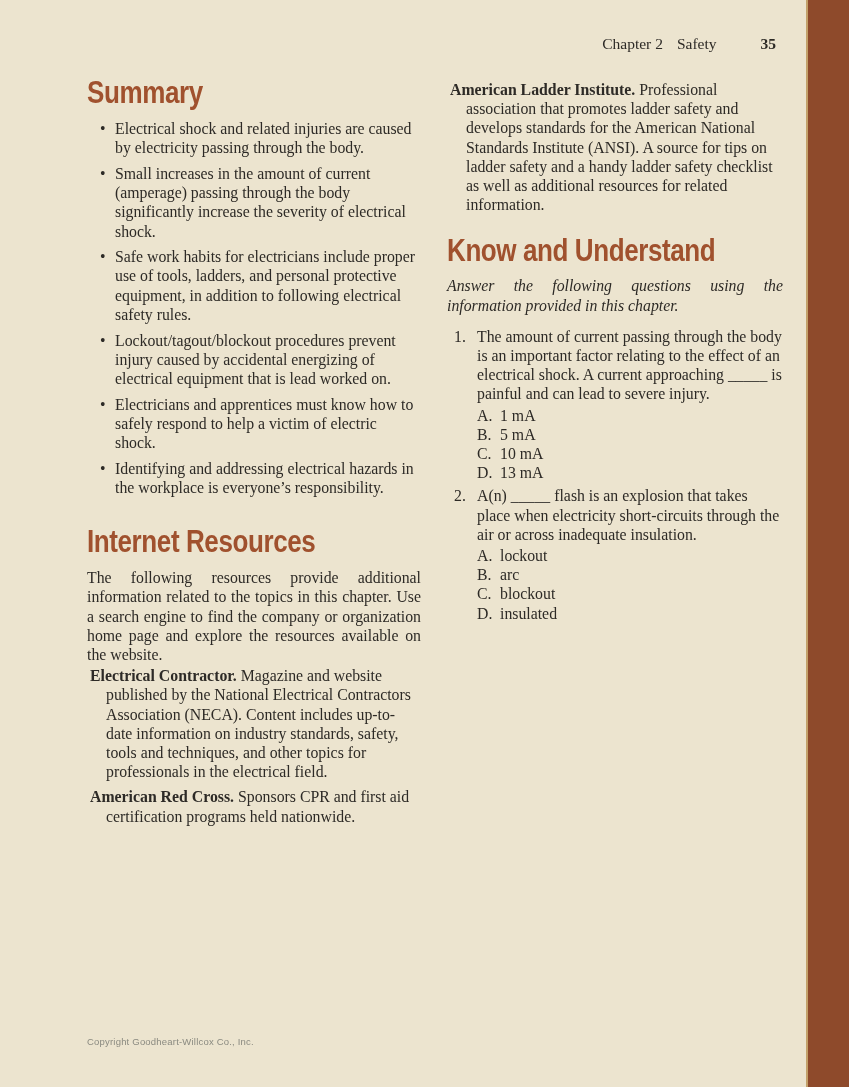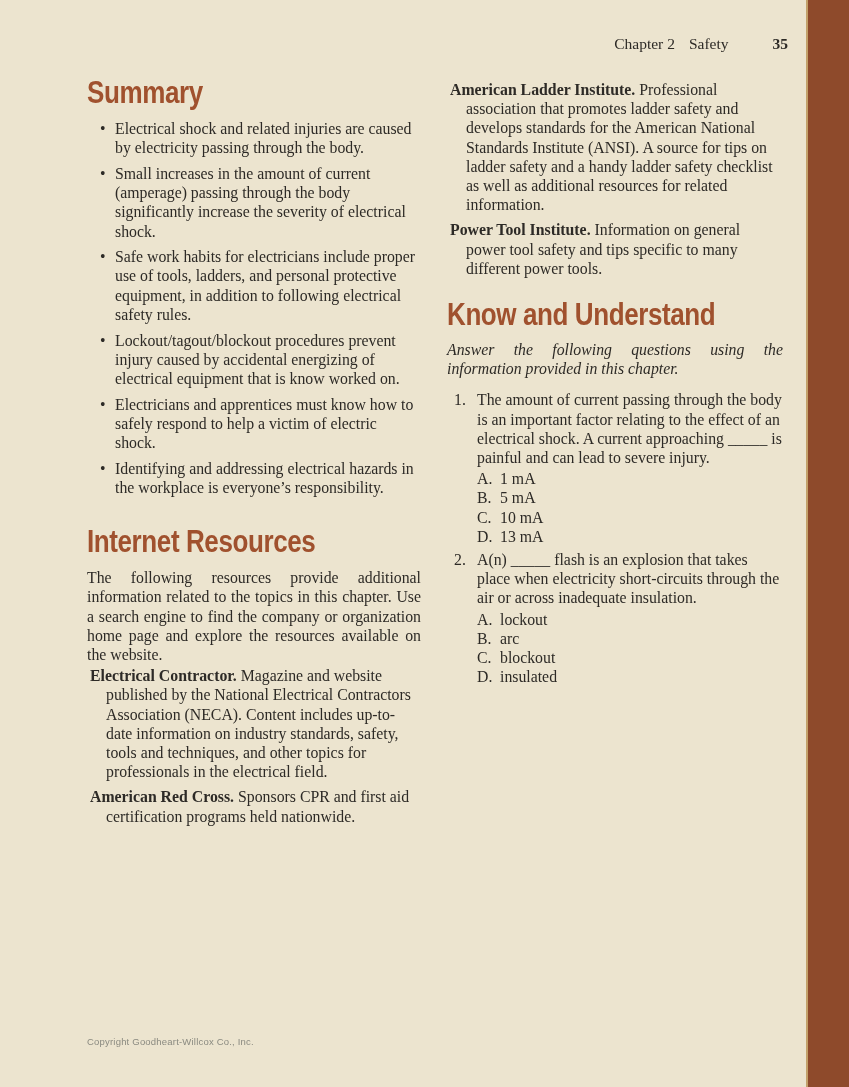--- a/index.html
+++ b/index.html
@@ -9,21 +9,21 @@
     font-family:"Liberation Serif",serif;
     color:#2d2a26;
     -webkit-font-smoothing:antialiased;
   }
   .edge-strip{
     position:absolute;top:0;right:0;width:41px;height:1087px;
     background:#8e4a2b;border-left:2px solid #c3a06a;
   }
   
   .running-head{
-    position:absolute;top:35px;right:61px;
+    position:absolute;top:35px;right:73px;
     font-size:15.5px;display:flex;align-items:baseline;
   }
   .running-head .rh-title{margin-left:14px;text-align:right;}
   .running-head .pgnum{margin-left:44px;font-weight:bold;}
 
   
   .col{position:absolute;width:334px;font-size:15.8px;line-height:19.2px;}
   .col-left{left:87px;top:76px;}
   .col-right{left:447px;top:80px;width:336px;}
 
@@ -89,21 +89,21 @@
       <li>
         <span class="mk">•</span>
         <span class="bt">Small increases in the amount of current (amperage) passing through the body significantly increase the severity of electrical shock.</span>
       </li>
       <li>
         <span class="mk">•</span>
         <span class="bt">Safe work habits for electricians include proper use of tools, ladders, and personal protective equipment, in addition to following electrical safety rules.</span>
       </li>
       <li>
         <span class="mk">•</span>
-        <span class="bt">Lockout/tagout/blockout procedures prevent injury caused by accidental energizing of electrical equipment that is know worked on.</span>
+        <span class="bt">Lockout/tagout/blockout procedures prevent injury caused by accidental energizing of electrical equipment that is lead worked on.</span>
       </li>
       <li>
         <span class="mk">•</span>
         <span class="bt">Electricians and apprentices must know how to safely respond to help a victim of electric shock.</span>
       </li>
       <li>
         <span class="mk">•</span>
         <span class="bt">Identifying and addressing electrical hazards in the workplace is everyone’s responsibility.</span>
       </li>
     </ul>
@@ -120,24 +120,20 @@
       <b>American Red Cross.</b>
       <span>Sponsors CPR and first aid certification programs held nationwide.</span>
     </p>
   </div>
 
   <div class="col col-right">
 
     <p class="entry">
       <b>American Ladder Institute.</b>
       <span>Professional association that promotes ladder safety and develops standards for the American National Standards Institute (ANSI). A source for tips on ladder safety and a handy ladder safety checklist as well as additional resources for related information.</span>
-    </p>
-    <p class="entry">
-      <b>Power Tool Institute.</b>
-      <span>Information on general power tool safety and tips specific to many different power tools.</span>
     </p>
 
     <h1 class="sect gap-top-sm">Know and Understand</h1>
 
     <p class="kuintro">Answer the following questions using the information provided in this chapter.</p>
 
     <div class="question">
       <span class="qnum">1.</span>
       <div class="qtext">The amount of current passing through the body is an important factor relating to the effect of an electrical shock. A current approaching _____ is painful and can lead to severe injury.</div>
       <div class="options">

